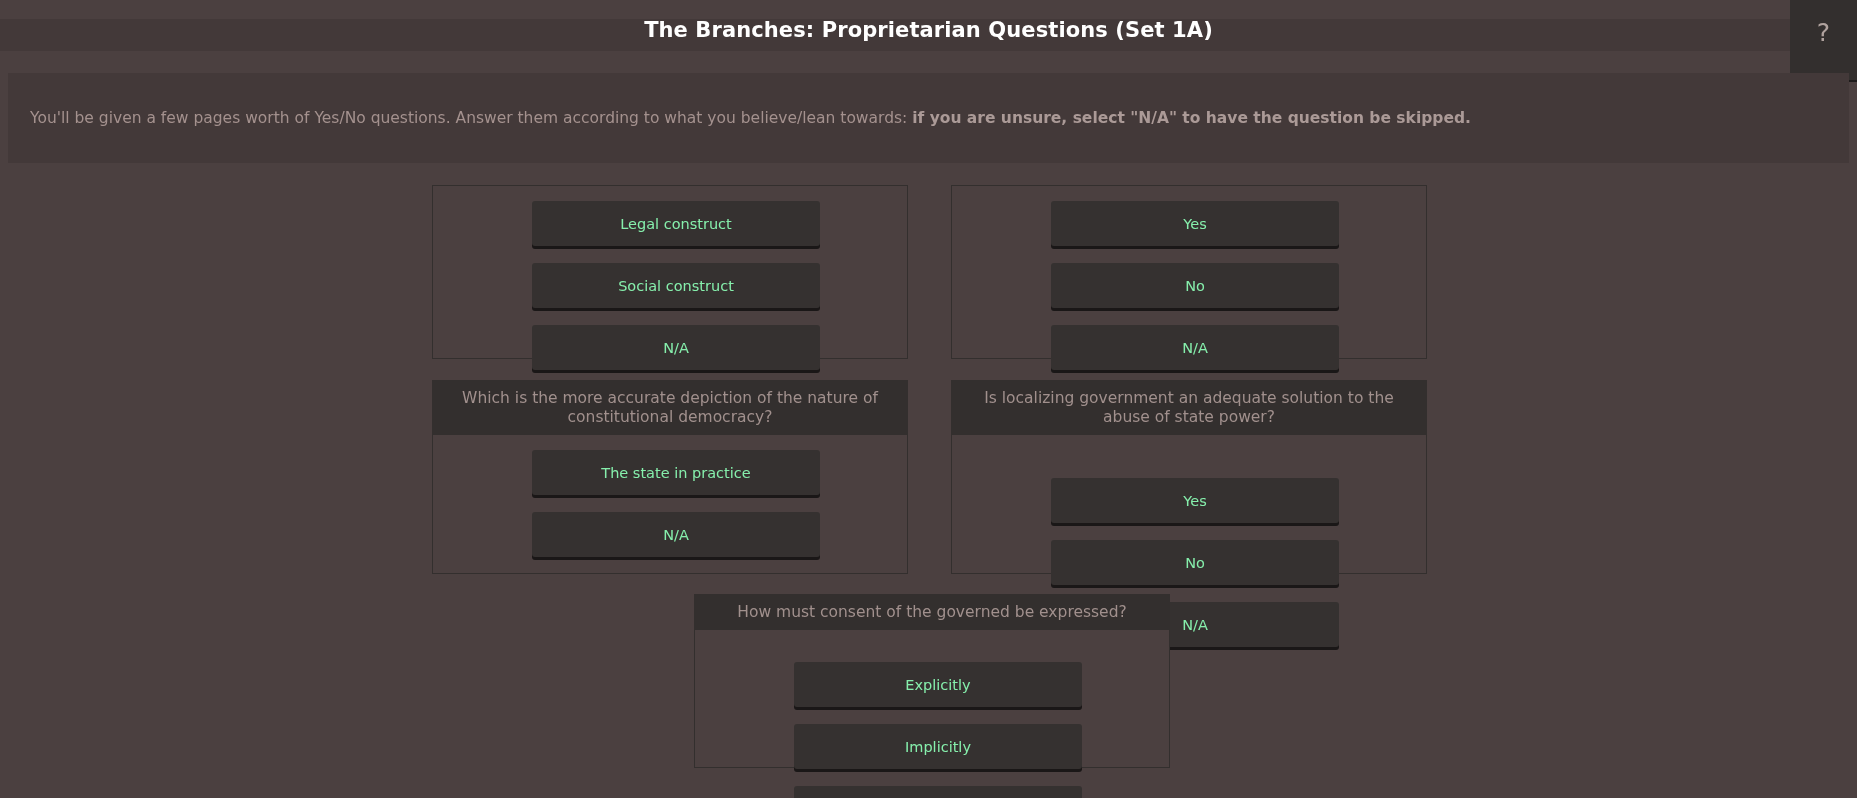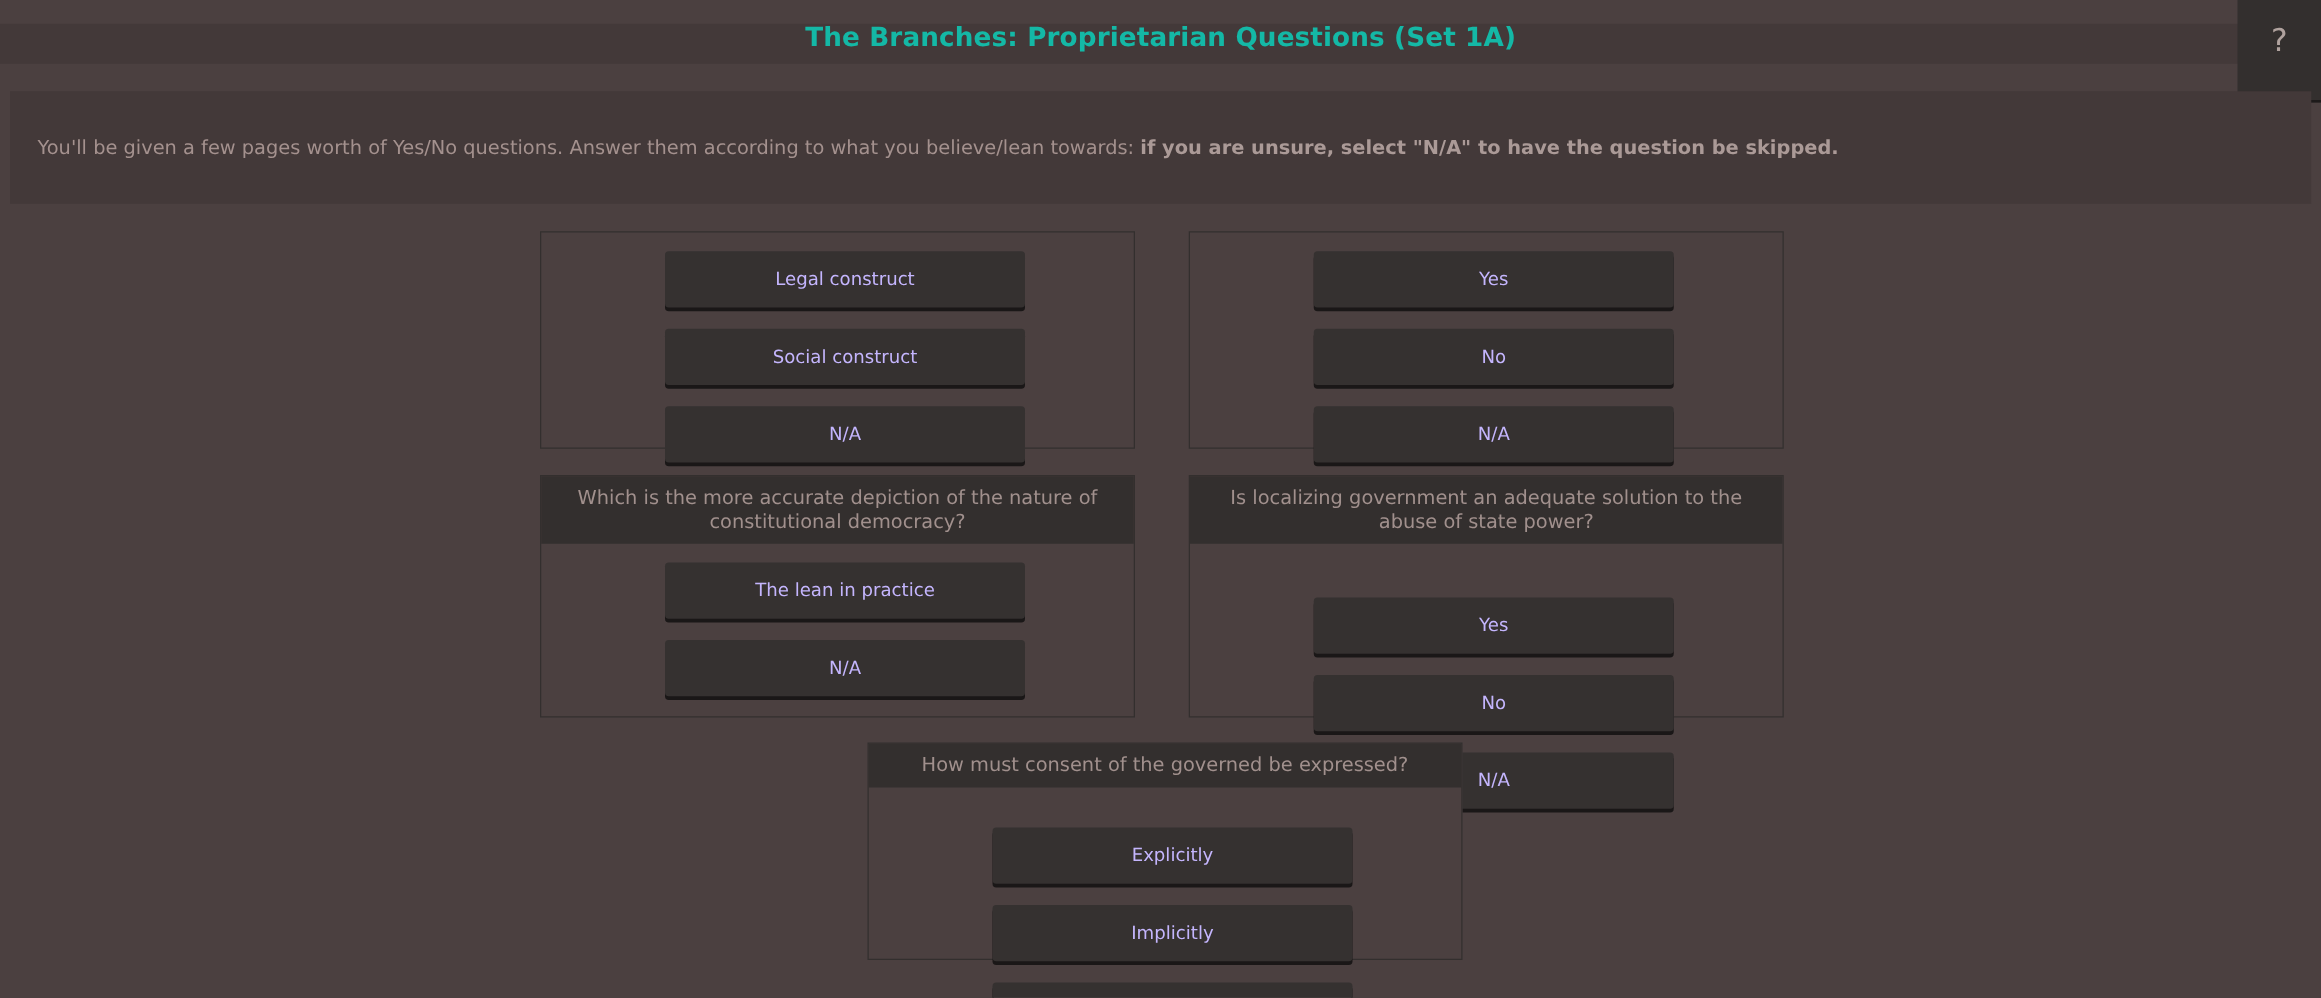--- a/index.html
+++ b/index.html
@@ -28,21 +28,21 @@
   }
 
   #page-title {
     position: absolute;
     left: 0;
     top: 17px;
     width: 1857px;
     text-align: center;
     font-size: 21px;
     font-weight: bold;
-    color: #14b8a6;
+    color: #ffffff;
     letter-spacing: 0.1px;
     line-height: 26px;
     white-space: nowrap;
   }
 
   
   #help-button {
     position: absolute;
     right: 0;
     top: 0;
@@ -126,21 +126,21 @@
     gap: 17px;
   }
 
   .opt-btn {
     width: 288px;
     height: 45px;
     background: #353130;
     border: none;
     border-radius: 3px;
     box-shadow: 0 3px 0 0 #1a1717;
-    color: #c4b5fd;
+    color: #86efac;
     font-family: "DejaVu Sans", sans-serif;
     font-size: 14.5px;
     cursor: pointer;
     display: flex;
     align-items: center;
     justify-content: center;
     text-align: center;
     padding: 0;
     margin-left: 12px;
   }
@@ -185,21 +185,21 @@
     <div class="card-body">
       <button class="opt-btn">Yes</button>
       <button class="opt-btn">No</button>
       <button class="opt-btn">N/A</button>
     </div>
   </div>
 
   <div class="card" id="card-2">
     <div class="card-header">Which is the more accurate depiction of the nature of constitutional democracy?</div>
     <div class="card-body">
-      <button class="opt-btn">The lean in practice</button>
+      <button class="opt-btn">The state in practice</button>
       <button class="opt-btn">N/A</button>
     </div>
   </div>
 
   <div class="card" id="card-3">
     <div class="card-header">Is localizing government an adequate solution to the abuse of state power?</div>
     <div class="card-body">
       <button class="opt-btn">Yes</button>
       <button class="opt-btn">No</button>
       <button class="opt-btn">N/A</button>

